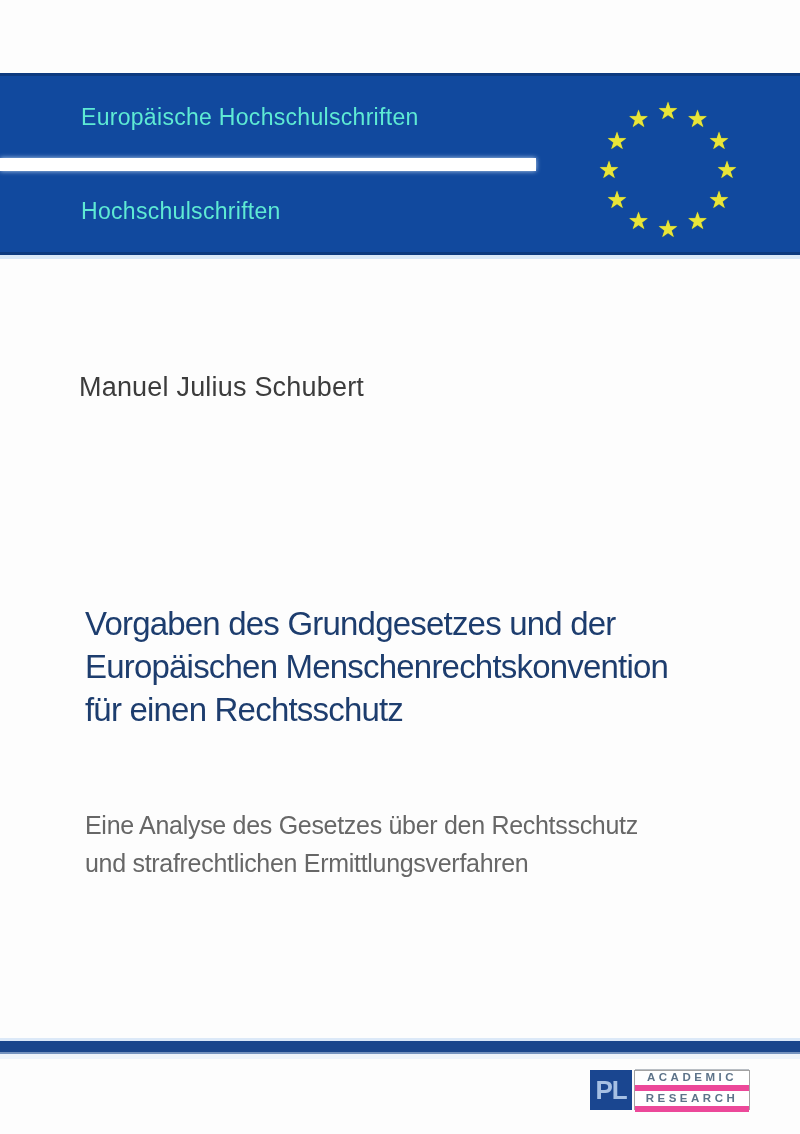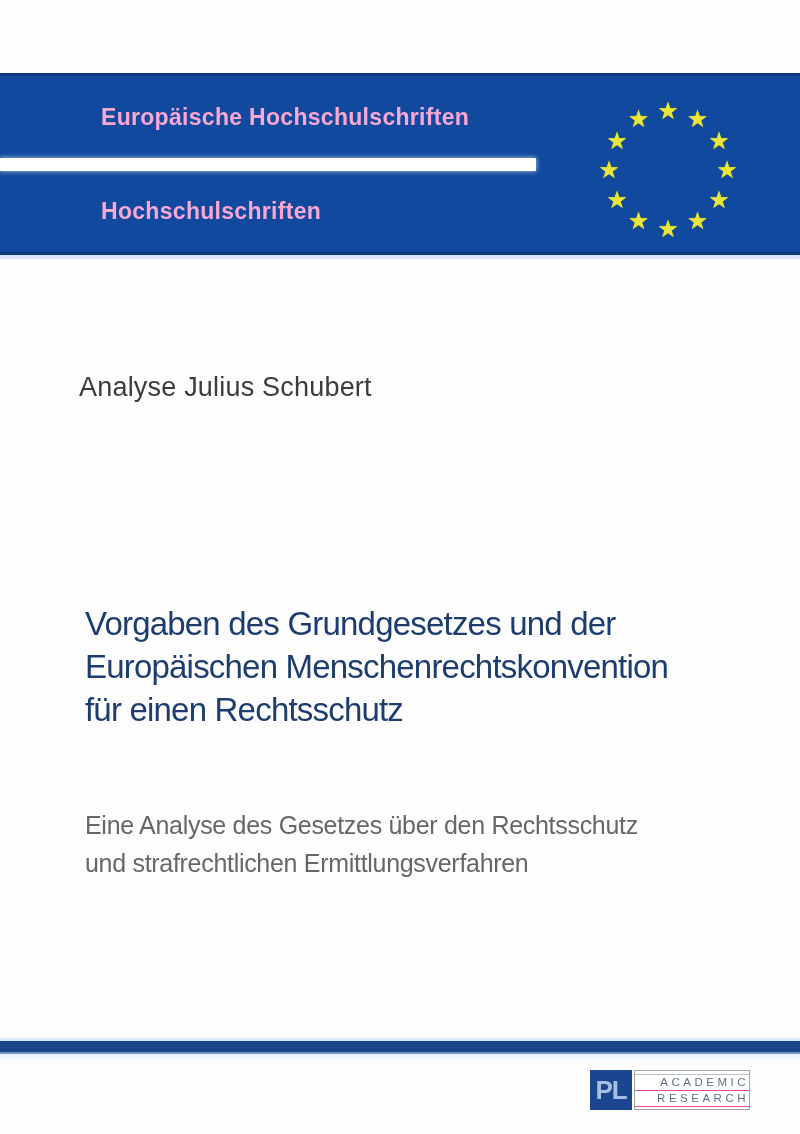--- a/index.html
+++ b/index.html
@@ -12,22 +12,22 @@
     position:absolute;left:0;top:73px;width:800px;height:182px;
     background:#11499e;
     border-top:3px solid #0d3a7f;border-bottom:3px solid #0d3a7f;
     box-sizing:border-box;
   }
   #banner-glow{
     position:absolute;left:0;top:255px;width:800px;height:4px;
     background:#d9e8f8;
   }
   .banner-text{
-    position:absolute;left:81px;color:#f9a8d4;
-    font-size:23px;letter-spacing:0.3px;font-weight:700;white-space:nowrap;margin-left:20px;
+    position:absolute;left:81px;color:#5eead4;
+    font-size:23px;letter-spacing:0.3px;font-weight:400;white-space:nowrap;
   }
   #series-title{top:28px;}
   #series-subtitle{top:122px;}
   #banner-stripe{
     position:absolute;left:0;top:82px;width:536px;height:13px;
     background:#ffffff;box-shadow:0 0 5px rgba(210,230,250,0.9);
   }
   
   #stars{
     position:absolute;left:598px;top:100px;width:140px;height:140px;
@@ -71,23 +71,23 @@
     display:flex;align-items:center;justify-content:center;
     box-sizing:border-box;
   }
   #pl-box{
     margin-left:2px;width:116px;height:40px;background:#ffffff;
     border:1px solid #a3a3a3;box-sizing:border-box;
     display:flex;flex-direction:column;justify-content:center;
     padding:2px 0;
   }
   #pl-box .pub-line{
-    color:#5d7389;font-size:11.5px;font-weight:normal;
-    letter-spacing:3.5px;text-align:right;line-height:15px;
-    border-top:1px solid #b9bec4;border-bottom:1px solid #ec4899;
+    color:#5d7389;font-size:11.5px;font-weight:bold;
+    letter-spacing:3.5px;text-align:center;line-height:15px;
+    border-top:1px solid #b9bec4;border-bottom:6px solid #ec4899;
     white-space:nowrap;
   }
   #pl-box .pub-line + .pub-line{border-top:none;}
 </style>
 </head>
 <body>
 
 <div id="cover">
 
   <div id="banner">
@@ -105,21 +105,21 @@
       <span class="star" style="left: 121.095px; top: 99.5px;">★</span>
       <span class="star" style="left: 99.5px; top: 121.095px;">★</span>
       <span class="star" style="left: 70px; top: 129px;">★</span>
       <span class="star" style="left: 40.5px; top: 121.095px;">★</span>
       <span class="star" style="left: 18.9045px; top: 99.5px;">★</span>
       <span class="star" style="left: 11px; top: 70px;">★</span>
       <span class="star" style="left: 18.9045px; top: 40.5px;">★</span>
       <span class="star" style="left: 40.5px; top: 18.9045px;">★</span>
     </div>
 
-  <div id="author">Analyse Julius Schubert</div>
+  <div id="author">Manuel Julius Schubert</div>
 
   <div id="title">
     <div>Vorgaben des Grundgesetzes und der</div>
     <div>Europäischen Menschenrechtskonvention</div>
     <div>für einen Rechtsschutz</div>
   </div>
 
   <div id="subtitle">
     <div>Eine Analyse des Gesetzes über den Rechtsschutz</div>
     <div>und strafrechtlichen Ermittlungsverfahren</div>

